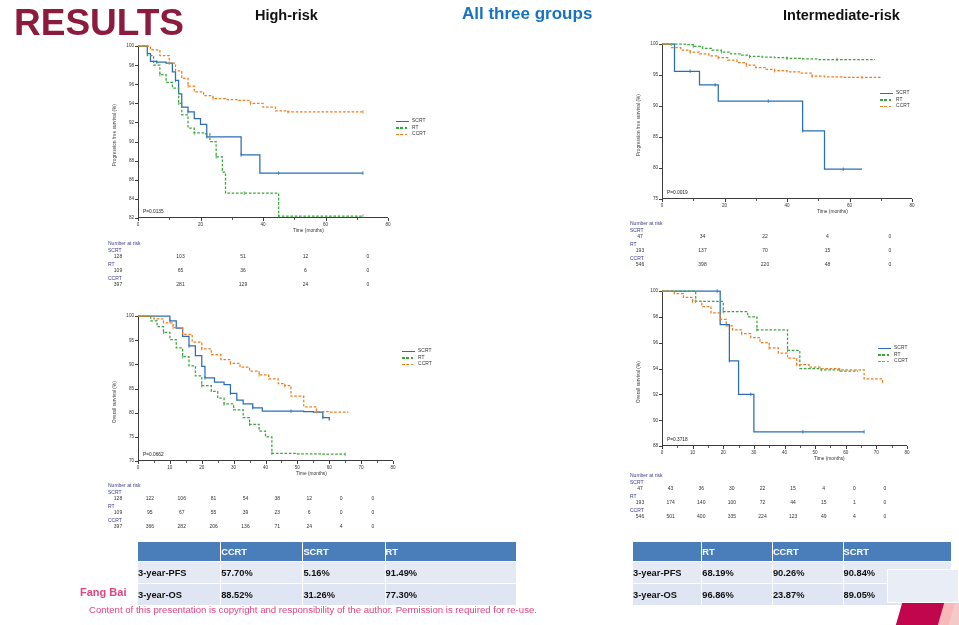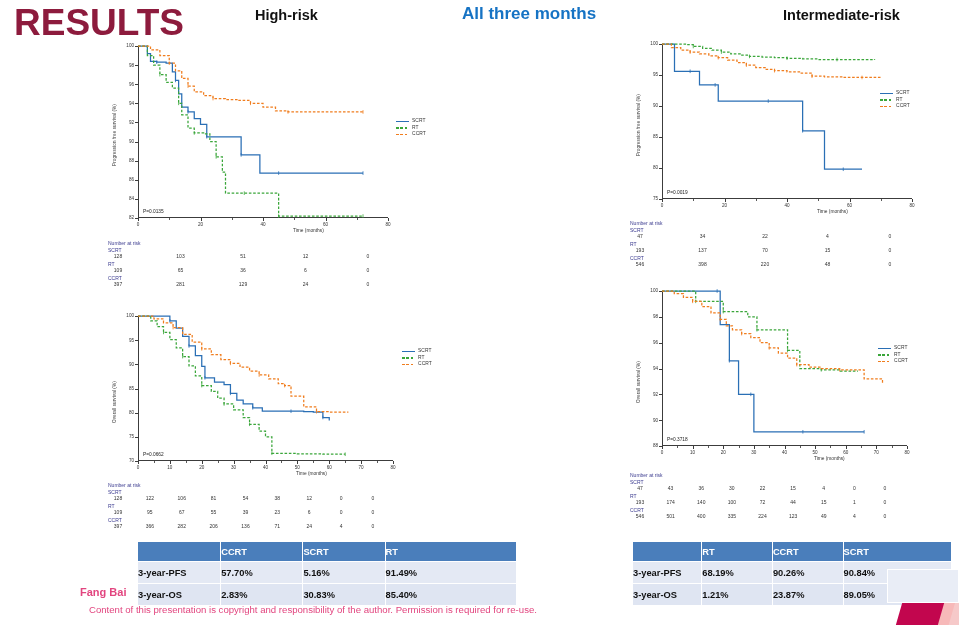--- a/index.html
+++ b/index.html
@@ -80,21 +80,21 @@
   #corner-deco .p1{position:absolute;right:-8px;bottom:-14px;width:60px;height:46px;background:#f7b9b9;transform:skewX(-16deg);}
   #corner-deco .p2{position:absolute;right:20px;bottom:-16px;width:42px;height:40px;background:#c2064e;transform:skewX(-16deg);}
   #corner-deco .p3{position:absolute;right:-18px;bottom:-10px;width:26px;height:36px;background:#f6c9c9;transform:skewX(-16deg);}
   #corner-white{right:0;bottom:22px;width:70px;height:32px;background:#e9edf6;border:1px solid #ffffff;}
 </style>
 </head>
 <body>
 
 <div class="abs" id="results-title">RESULTS</div>
 <div class="abs" id="high-risk-title">High-risk</div>
-<div class="abs" id="all-groups-title">All three months</div>
+<div class="abs" id="all-groups-title">All three groups</div>
 <div class="abs" id="intermediate-risk-title">Intermediate-risk</div>
 
 <div class="chart" id="chart-0" style="left:104px;top:40px;width:350px;height:205px;">
     <div class="plot" style="left: 34px; top: 6px; width: 250px; height: 172px;"></div>
     <div class="ytickmark" style="left: 31.4px; top: 178px;"></div>
     <div class="ytick" style="left: 13px; top: 175.4px; width: 17px;">82</div>
     <div class="ytickmark" style="left: 31.4px; top: 158.889px;"></div>
     <div class="ytick" style="left: 13px; top: 156.289px; width: 17px;">84</div>
     <div class="ytickmark" style="left: 31.4px; top: 139.778px;"></div>
     <div class="ytick" style="left: 13px; top: 137.178px; width: 17px;">86</div>
@@ -523,23 +523,23 @@
     </thead>
     <tbody>
       <tr>
         <td class="cpad">3-year-PFS</td>
         <td class="cpad">57.70%</td>
         <td class="cpad">5.16%</td>
         <td class="cpad">91.49%</td>
       </tr>
       <tr class="alt">
         <td class="cpad">3-year-OS</td>
-        <td class="cpad">2.83%</td>
-        <td class="cpad">30.83%</td>
-        <td class="cpad">85.40%</td>
+        <td class="cpad">88.52%</td>
+        <td class="cpad">31.26%</td>
+        <td class="cpad">77.30%</td>
       </tr>
     </tbody>
   </table>
 <table class="rtable" id="table-1" style="left:632px;top:541px;width:320px;">
     <thead>
       <tr>
         <th class="cpad" style="width: 88px;"></th>
         <th class="cpad" style="width: 86px;">RT</th>
         <th class="cpad" style="width: 86px;">CCRT</th>
         <th class="cpad" style="width: 140px;">SCRT</th>
@@ -547,21 +547,21 @@
     </thead>
     <tbody>
       <tr>
         <td class="cpad">3-year-PFS</td>
         <td class="cpad">68.19%</td>
         <td class="cpad">90.26%</td>
         <td class="cpad">90.84%</td>
       </tr>
       <tr class="alt">
         <td class="cpad">3-year-OS</td>
-        <td class="cpad">1.21%</td>
+        <td class="cpad">96.86%</td>
         <td class="cpad">23.87%</td>
         <td class="cpad">89.05%</td>
       </tr>
     </tbody>
   </table>
 
 <div class="abs" id="author-name">Fang Bai</div>
 <div class="abs" id="copyright-note">Content of this presentation is copyright and responsibility of the author. Permission is required for re-use.</div>
 
 <div class="abs" id="corner-deco">

